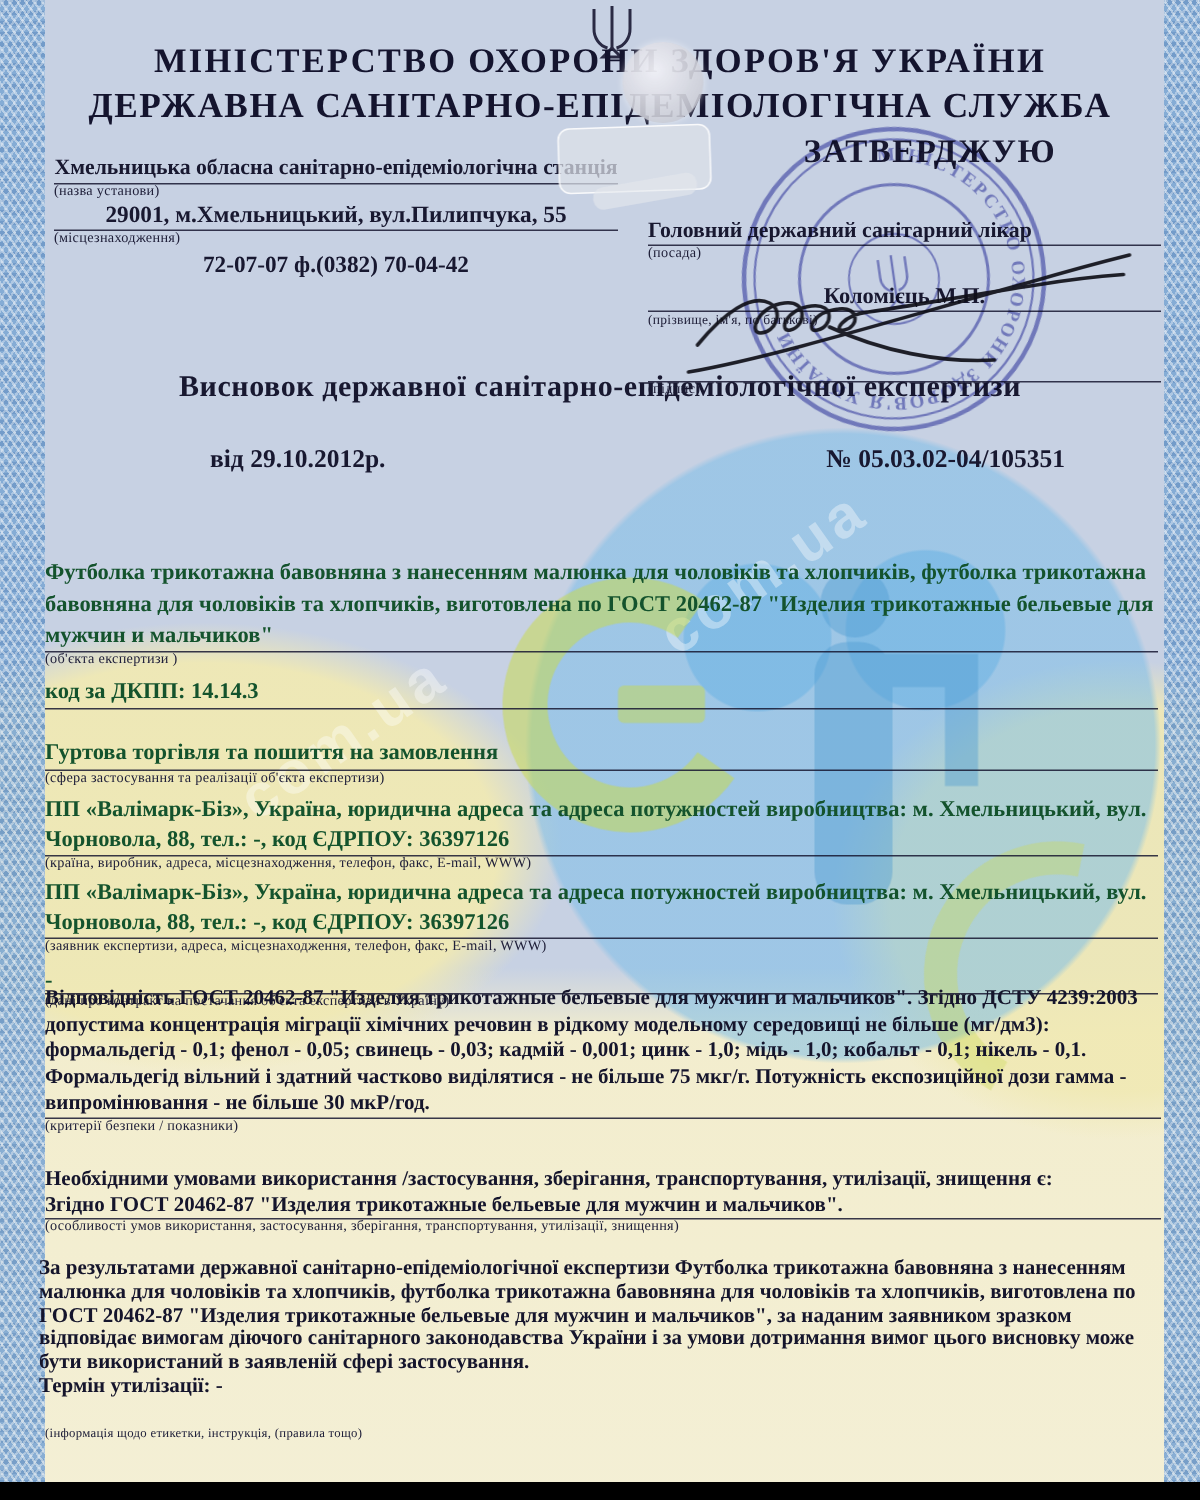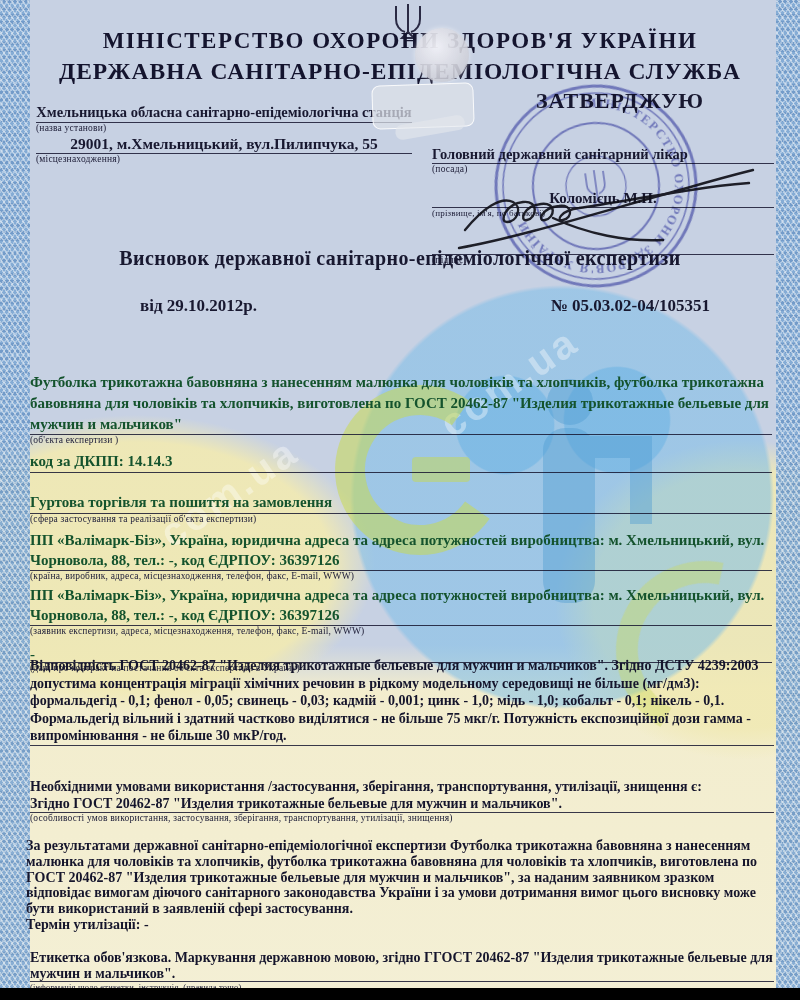--- a/index.html
+++ b/index.html
@@ -91,20 +91,21 @@
 
     <div class="abs hdr h1 z-text" style="top:28px;">МІНІСТЕРСТВО ОХОРОНИ ЗДОРОВ'Я УКРАЇНИ</div>
     <div class="abs hdr h2 z-text" style="top:58px;">ДЕРЖАВНА САНІТАРНО-ЕПІДЕМІОЛОГІЧНА СЛУЖБА</div>
     <div class="abs approve ctr z-text" style="left:470px;top:88px;width:300px;">ЗАТВЕРДЖУЮ</div>
 
     <div class="abs z-text" style="left:36px;top:103px;width:376px;">
       <div class="blk ctr uline" style="font-size:14.5px;line-height:18.5px;">Хмельницька обласна санітарно-епідеміологічна станція</div>
       <div class="cap">(назва установи)</div>
       <div class="blk ctr uline" style="font-size:15.5px;margin-top:2px;">29001, м.Хмельницький, вул.Пилипчука, 55</div>
       <div class="cap">(місцезнаходження)</div>
+      <div class="blk ctr" style="font-size:15.5px;margin-top:4px;">72-07-07 ф.(0382) 70-04-42</div>
     </div>
 
     <div class="abs z-text" style="left:432px;top:146px;width:342px;">
       <div class="blk uline" style="font-size:14.5px;">Головний державний санітарний лікар</div>
       <div class="cap">(посада)</div>
       <div class="blk ctr uline" style="font-size:15px;margin-top:16px;">Коломієць М.П.</div>
       <div class="cap" style="font-size:9px;">(прізвище, ім'я, по батькові)</div>
       <div class="uline" style="height:36px;"></div>
       <div class="cap">(підпис)</div>
     </div>
@@ -163,35 +164,35 @@
       <div class="cap">(заявник експертизи, адреса,  місцезнаходження,  телефон, факс, E-mail, WWW)</div>
     </div>
 
     <div class="abs z-text" style="left:30px;top:624px;width:742px;">
       <div class="body-f uline" style="line-height:16px;">-</div>
       <div class="cap">(дані про контракт на постачання об'єкта експертизи в Україну)</div>
     </div>
 
     <div class="abs z-text" style="left:30px;top:657px;width:744px;">
       <div class="body-s uline">Відповідність ГОСТ 20462-87 "Изделия трикотажные бельевые для мужчин и мальчиков". Згідно ДСТУ 4239:2003 допустима концентрація міграції хімічних речовин в рідкому модельному середовищі не більше (мг/дм3): формальдегід - 0,1; фенол - 0,05; свинець - 0,03; кадмій - 0,001; цинк - 1,0; мідь - 1,0; кобальт - 0,1; нікель - 0,1. Формальдегід вільний і здатний частково виділятися - не більше 75 мкг/г. Потужність експозиційної дози гамма - випромінювання - не більше 30 мкР/год.</div>
+      <div class="cap">(критерії безпеки / показники)</div>
     </div>
 
     <div class="abs z-text" style="left:30px;top:778px;width:744px;">
       <div class="body-s" style="line-height:17px;">Необхідними умовами  використання /застосування, зберігання, транспортування, утилізації, знищення є:</div>
       <div class="body-s uline" style="line-height:17px;">Згідно ГОСТ 20462-87 "Изделия трикотажные бельевые для мужчин и мальчиков".</div>
       <div class="cap">(особливості умов використання,  застосування, зберігання, транспортування, утилізації,  знищення)</div>
     </div>
 
     <div class="abs z-text" style="left:26px;top:838px;width:744px;">
       <div class="body-s" style="line-height:15.8px;">За результатами державної санітарно-епідеміологічної експертизи Футболка трикотажна бавовняна з нанесенням малюнка для чоловіків та хлопчиків,  футболка трикотажна бавовняна  для чоловіків та хлопчиків, виготовлена по ГОСТ 20462-87 "Изделия трикотажные бельевые для мужчин и мальчиков",  за наданим заявником зразком відповідає вимогам діючого санітарного законодавства України і за умови дотримання вимог цього висновку  може бути використаний в заявленій сфері застосування.</div>
       <div class="body-s" style="line-height:16px;">Термін утилізації: -</div>
     </div>
 
     <div class="abs z-text" style="left:30px;top:950px;width:744px;">
-      <div class="body-s uline" style="line-height:15.5px;">Етикетка обов'язкова. Маркування державною мовою, згідно  ГГОСТ 20462-87 "Изделия трикотажные бельевые для мужчин и мальчиков".</div>
       <div class="cap sm">(інформація щодо етикетки, інструкція, (правила тощо)</div>
     </div>
 
     <div class="glare c1"></div>
     <div class="glare b1"></div>
     <div class="glare b2"></div>
   </div>
 
   <div class="bottom-strip"></div>
 </div>

